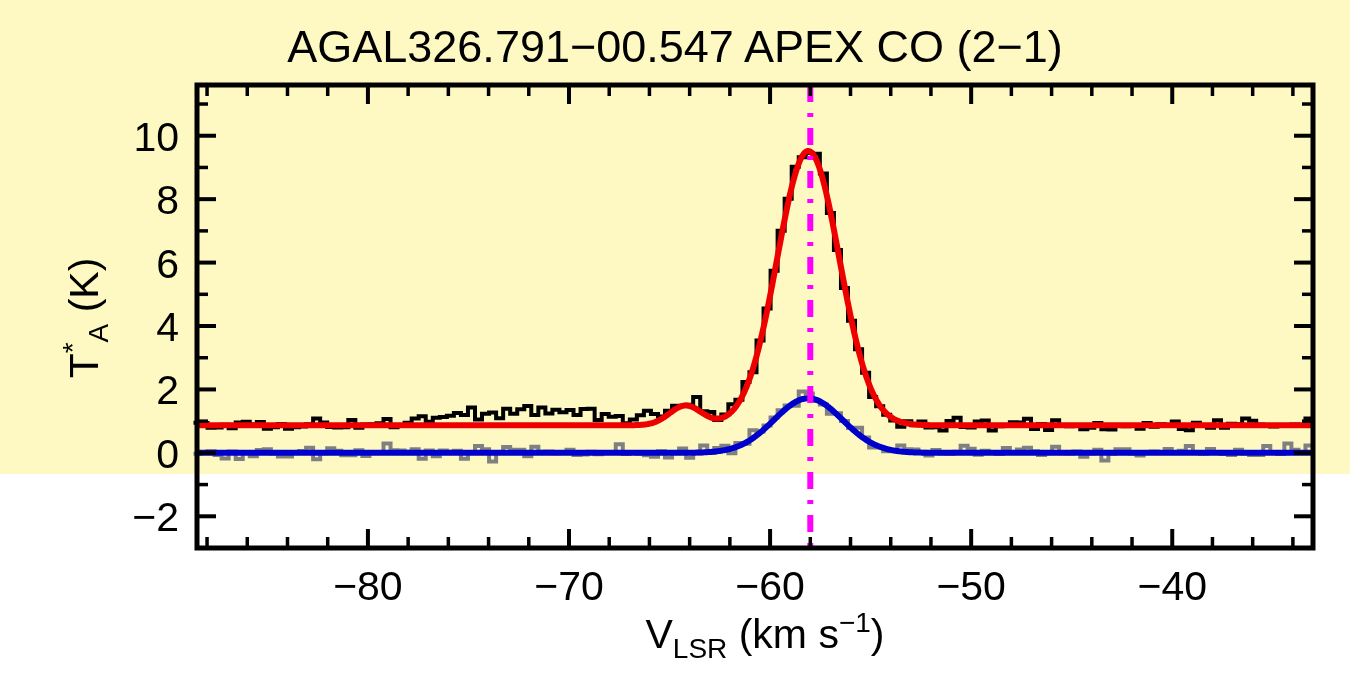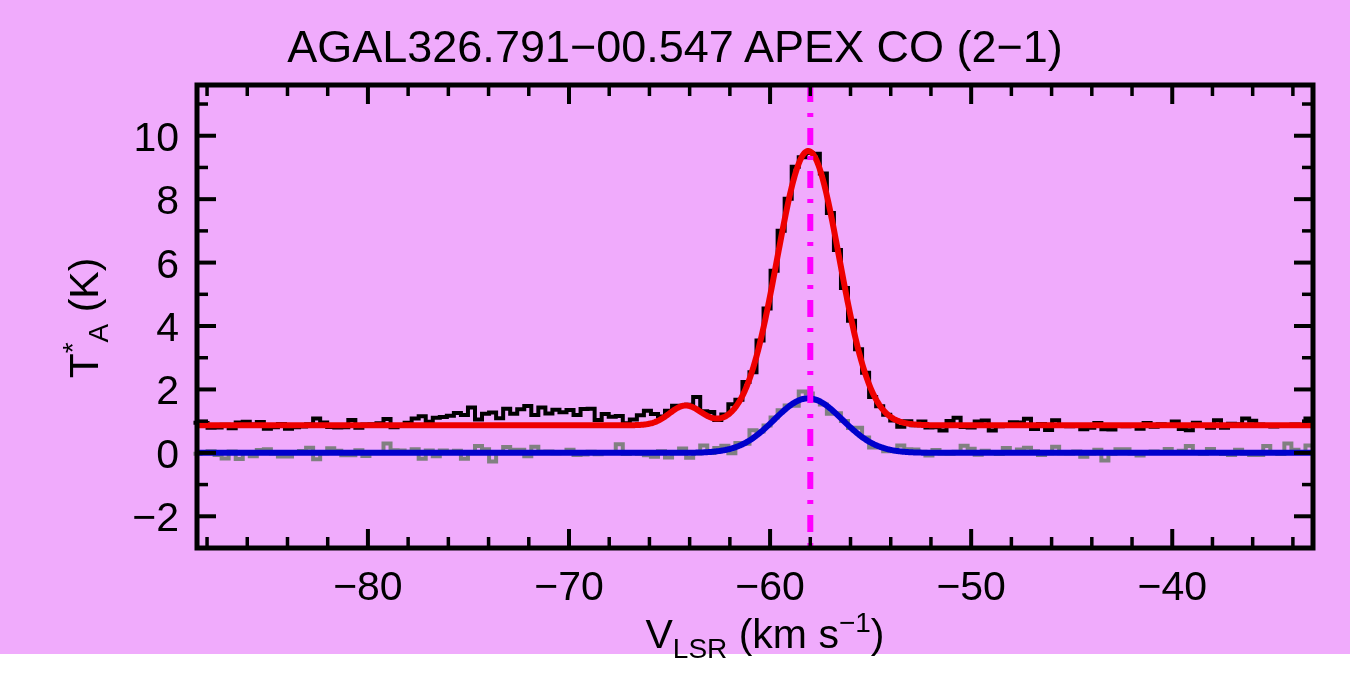--- a/index.html
+++ b/index.html
@@ -9,22 +9,22 @@
   }
   body {
     width: 1350px;
     height: 675px;
     font-family: "Liberation Sans", sans-serif;
     overflow: hidden;
   }
   #figure {
     position: relative;
     width: 1350px;
-    height: 654px;
-    background: #f0abfc;
+    height: 474px;
+    background: #fef9c3;
   }
   #plot-svg {
     position: absolute;
     left: 0;
     top: 0;
     width: 1350px;
     height: 675px;
     display: block;
   }
   .tick {

